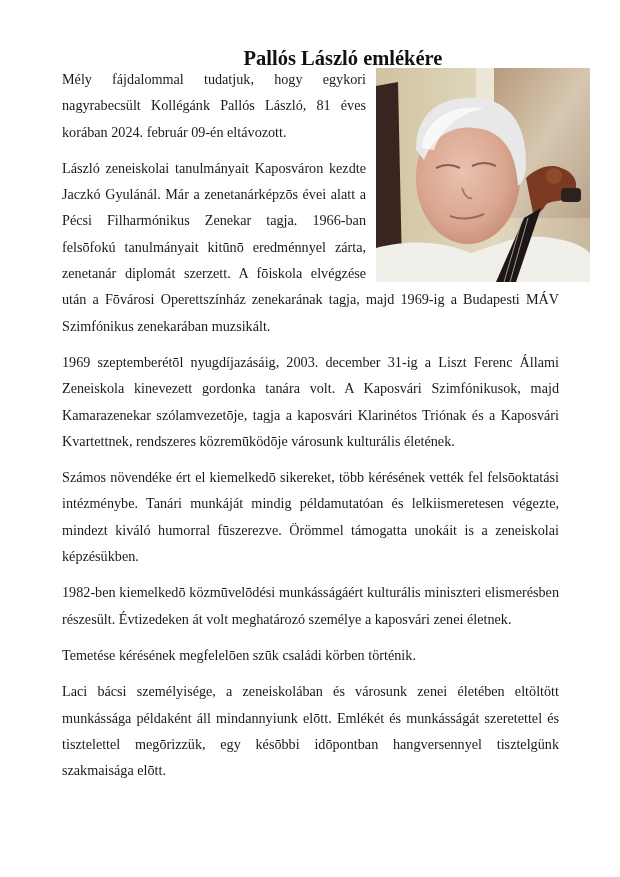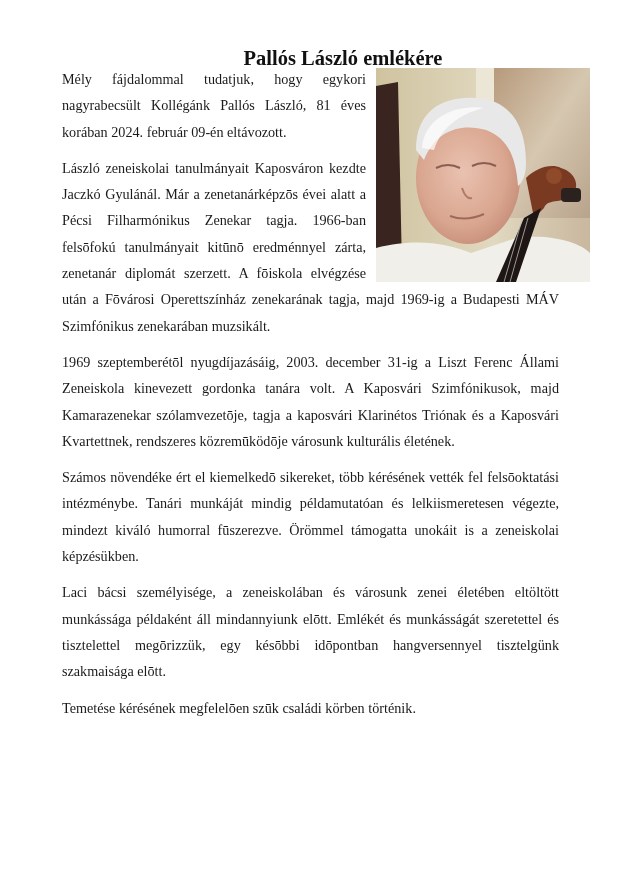--- a/index.html
+++ b/index.html
@@ -58,16 +58,17 @@
         <path d="M148 150 L165 140 L140 214 L120 214 Z" fill="#1e1614"></path>
         <line x1="146" y1="152" x2="128" y2="214" stroke="#bbb" stroke-width="0.8"></line>
         <line x1="152" y1="150" x2="134" y2="214" stroke="#bbb" stroke-width="0.8"></line>
         <rect x="185" y="120" width="20" height="14" rx="4" fill="#2b2220"></rect>
       </svg>
     </div>
     <p>Mély fájdalommal tudatjuk, hogy egykori nagyrabecsült Kollégánk Pallós László, 81 éves korában 2024. február 09-én eltávozott.</p>
     <p>László zeneiskolai tanulmányait Kaposváron kezdte Jaczkó Gyulánál. Már a zenetanárképzōs évei alatt a Pécsi Filharmónikus Zenekar tagja. 1966-ban felsōfokú tanulmányait kitūnō eredménnyel zárta, zenetanár diplomát szerzett. A fōiskola elvégzése után a Fōvárosi Operettszínház zenekarának tagja, majd 1969-ig a Budapesti MÁV Szimfónikus zenekarában muzsikált.</p>
     <p>1969 szeptemberétōl nyugdíjazásáig, 2003. december 31-ig a Liszt Ferenc Állami Zeneiskola kinevezett gordonka tanára volt. A Kaposvári Szimfónikusok, majd Kamarazenekar szólamvezetōje, tagja a kaposvári Klarinétos Triónak és a Kaposvári Kvartettnek, rendszeres közremūködōje városunk kulturális életének.</p>
     <p>Számos növendéke ért el kiemelkedō sikereket, több kérésének vették fel felsōoktatási intézménybe. Tanári munkáját mindig példamutatóan és lelkiismeretesen végezte, mindezt kiváló humorral fūszerezve. Örömmel támogatta unokáit is a zeneiskolai képzésükben.</p>
+    <p>1982-ben kiemelkedō közmūvelōdési munkásságáért kulturális miniszteri elismerésben részesült. Évtizedeken át volt meghatározó személye a kaposvári zenei életnek.</p>
+    <p>Temetése kérésének megfelelōen szūk családi körben történik.</p>
     <p>Laci bácsi személyisége, a zeneiskolában és városunk zenei életében eltöltött munkássága példaként áll mindannyiunk elōtt. Emlékét és munkásságát szeretettel és tisztelettel megōrizzük, egy késōbbi idōpontban hangversennyel tisztelgünk szakmaisága elōtt.</p>
-    <p>Temetése kérésének megfelelōen szūk családi körben történik.</p>
   </div>
 </div>
 
 </body></html>

